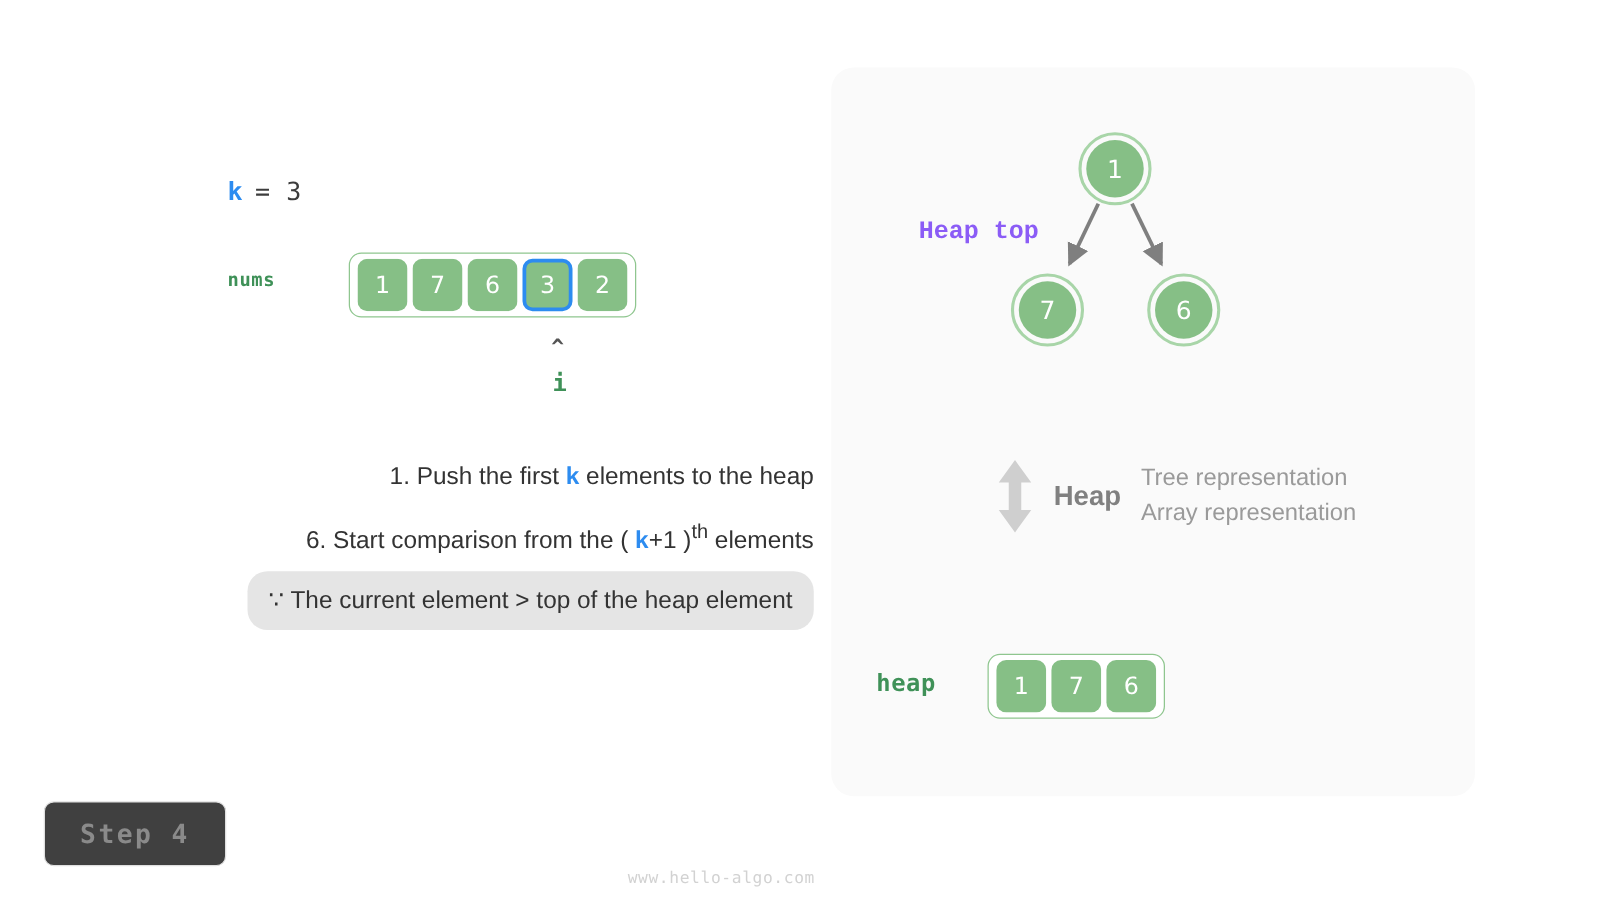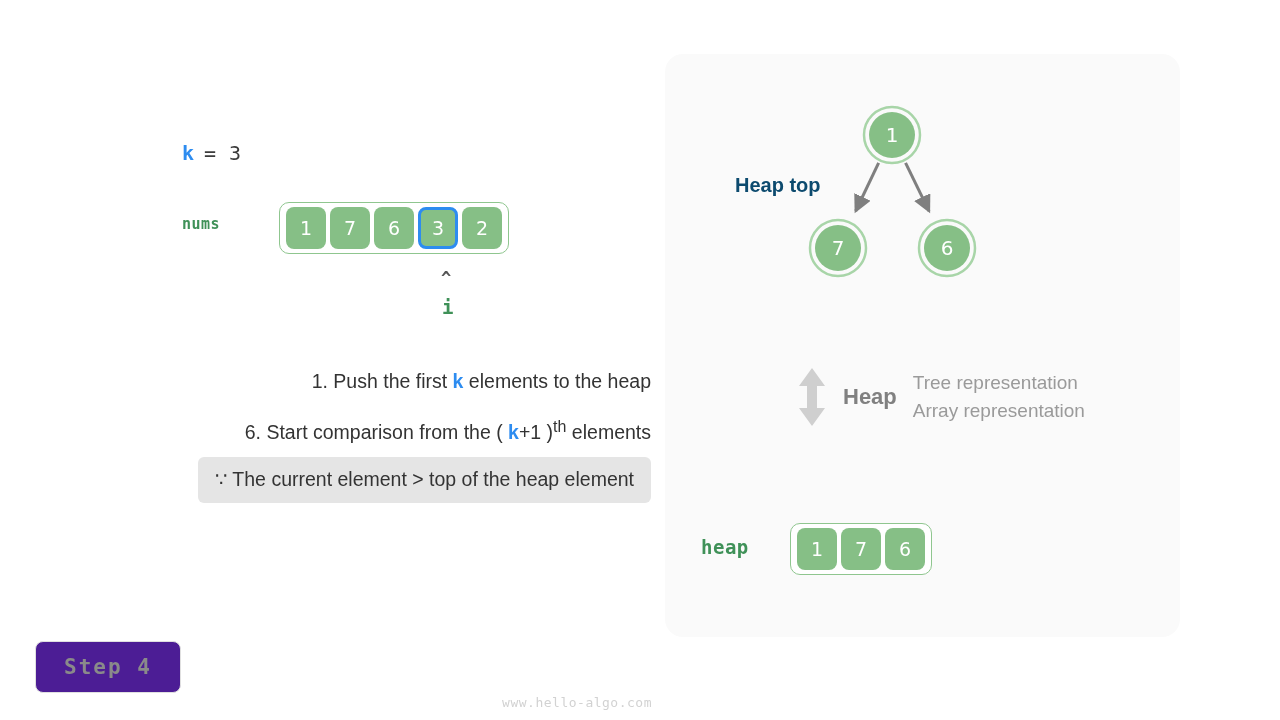--- a/index.html
+++ b/index.html
@@ -142,37 +142,37 @@
   .step-line.first { margin-bottom: 25px; }
   .sup-th {
     font-size: 16px;
     vertical-align: super;
     line-height: 0;
   }
   .reason-box {
     margin-top: 11px;
     display: inline-block;
     background: #e5e5e5;
-    border-radius: 6px;
+    border-radius: 16px;
     padding: 11px 17px 12px 17px;
     font-size: 19.5px;
     color: #333333;
     white-space: nowrap;
   }
 
   
   .step-badge {
     position: absolute;
     left: 35px;
     top: 641px;
     width: 146px;
     height: 52px;
     border: 1.5px solid #e0e0e0;
     border-radius: 8px;
-    background: #4c1d95;
+    background: #404040;
     display: flex;
     align-items: center;
     justify-content: center;
     font-family: "DejaVu Sans Mono", monospace;
     font-size: 21px;
     font-weight: bold;
     color: #8a8a8a;
     letter-spacing: 2px;
     box-sizing: border-box;
   }
@@ -196,24 +196,24 @@
     width: 515px;
     height: 583px;
     background: #fafafa;
     border-radius: 18px;
   }
 
   .heap-top-label {
     position: absolute;
     left: 70px;
     top: 120px;
-    font-family: Liberation Sans, sans-serif;
+    font-family: Liberation Mono, monospace;
     font-size: 20px;
     font-weight: bold;
-    color: #0c4a6e;
+    color: #8b5cf6;
   }
 
   .tree-svg {
     position: absolute;
     left: 0;
     top: 0;
     width: 515px;
     height: 260px;
   }
 

